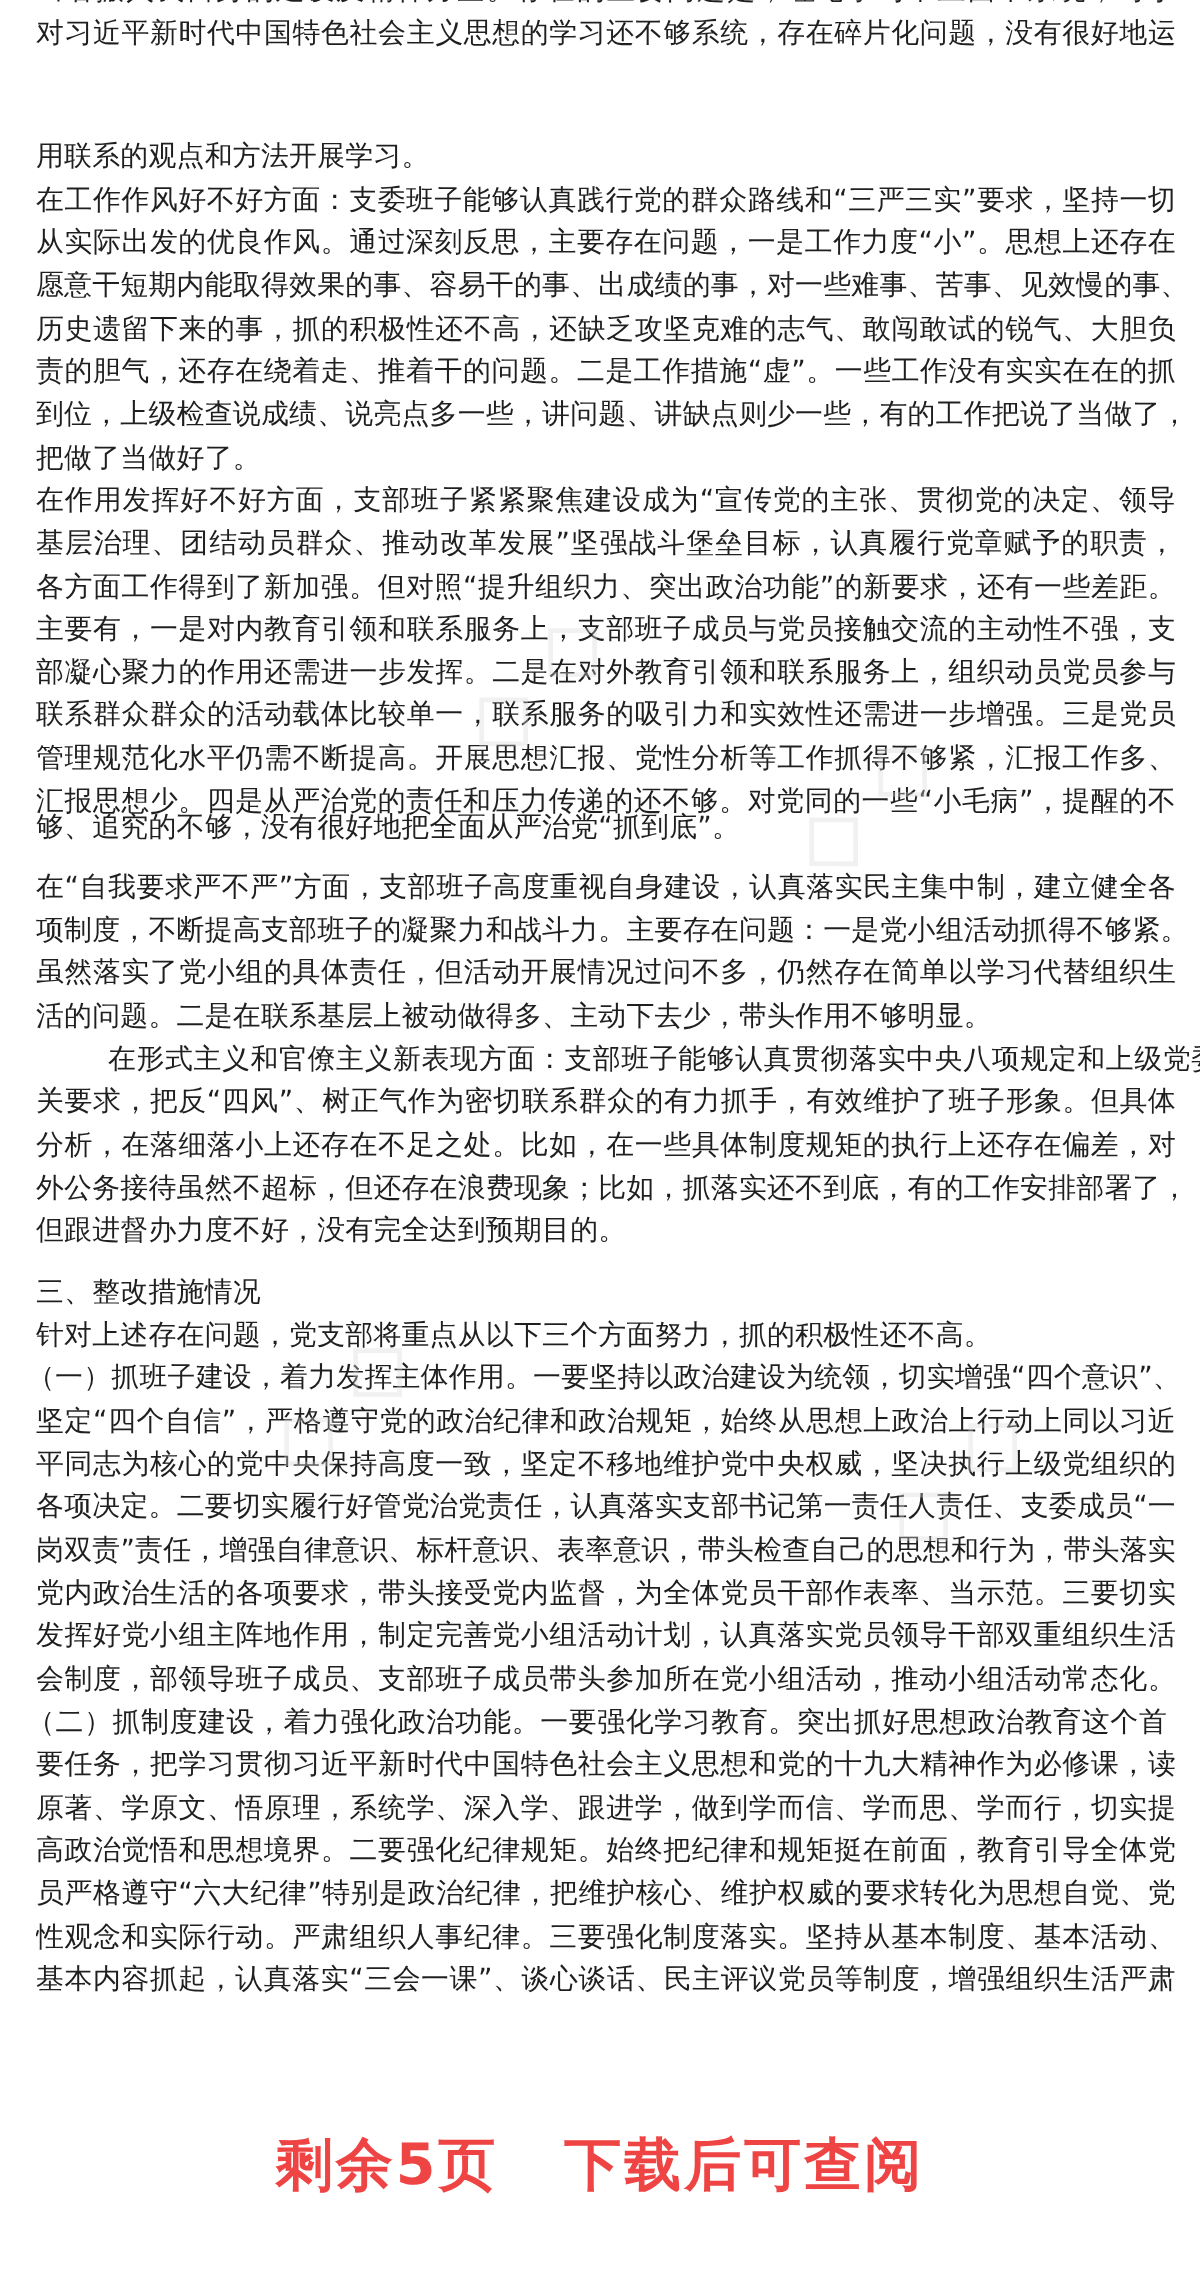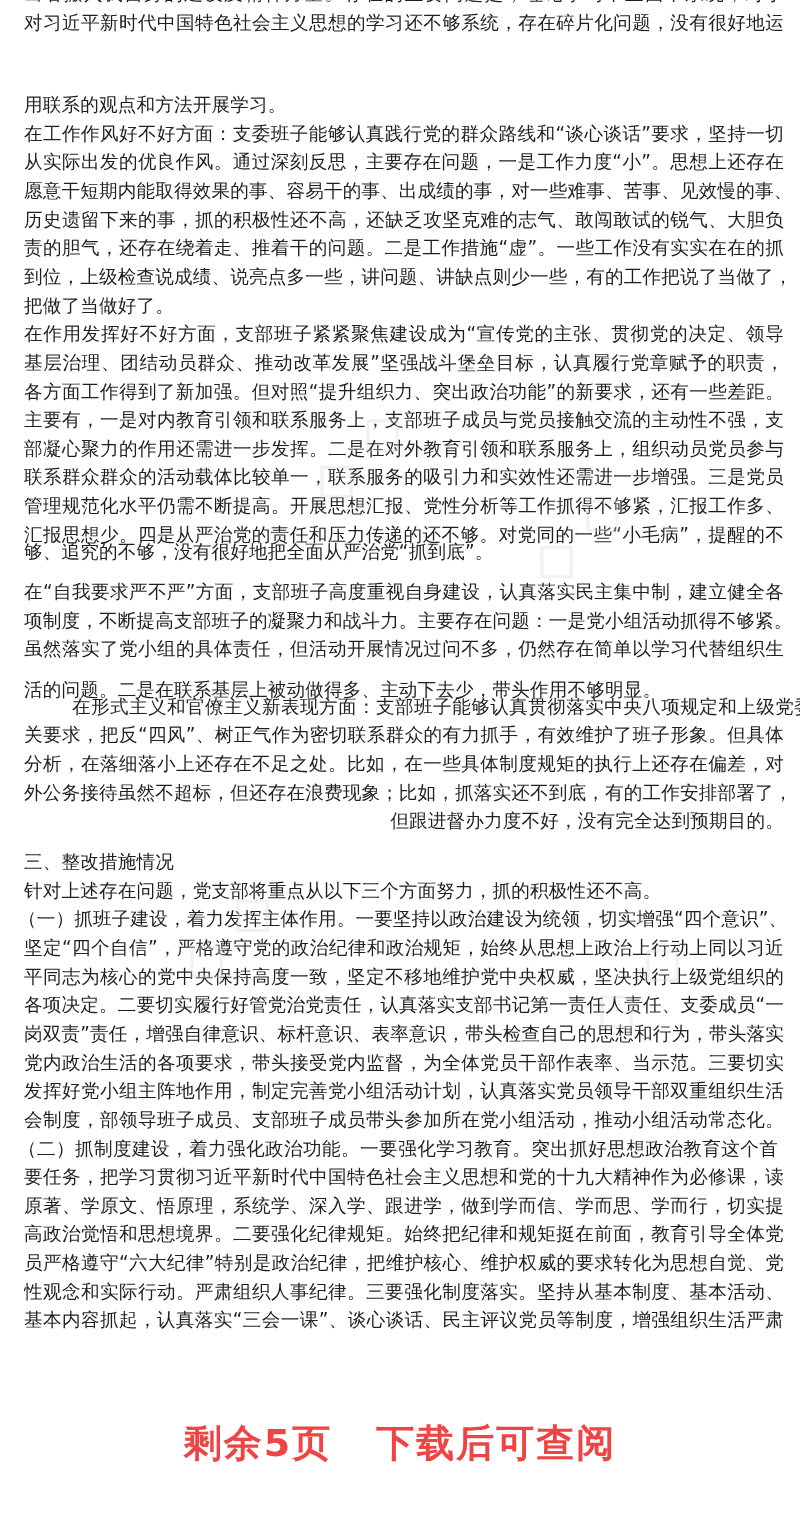--- a/index.html
+++ b/index.html
@@ -35,45 +35,45 @@
 
 <div class="page">
 
   <div class="clip-top">
     <div class="line justify">出者搬入我自身的建设及精神方量。存在的主要问题是，理论学习中上面不系统，对于</div>
   </div>
 
   <div id="lines">
       <div class="line justify" style="top: 9px;">对习近平新时代中国特色社会主义思想的学习还不够系统，存在碎片化问题，没有很好地运</div>
       <div class="line" style="top: 91px;">用联系的观点和方法开展学习。</div>
-      <div class="line justify" style="top: 119.65px;">在工作作风好不好方面：支委班子能够认真践行党的群众路线和“谈心谈话”要求，坚持一切</div>
+      <div class="line justify" style="top: 119.65px;">在工作作风好不好方面：支委班子能够认真践行党的群众路线和“三严三实”要求，坚持一切</div>
       <div class="line justify" style="top: 148.3px;">从实际出发的优良作风。通过深刻反思，主要存在问题，一是工作力度“小”。思想上还存在</div>
       <div class="line justify" style="top: 176.95px;">愿意干短期内能取得效果的事、容易干的事、出成绩的事，对一些难事、苦事、见效慢的事、</div>
       <div class="line justify" style="top: 205.6px;">历史遗留下来的事，抓的积极性还不高，还缺乏攻坚克难的志气、敢闯敢试的锐气、大胆负</div>
       <div class="line justify" style="top: 234.25px;">责的胆气，还存在绕着走、推着干的问题。二是工作措施“虚”。一些工作没有实实在在的抓</div>
       <div class="line justify" style="top: 262.9px;">到位，上级检查说成绩、说亮点多一些，讲问题、讲缺点则少一些，有的工作把说了当做了，</div>
       <div class="line" style="top: 291.55px;">把做了当做好了。</div>
       <div class="line justify" style="top: 320.2px;">在作用发挥好不好方面，支部班子紧紧聚焦建设成为“宣传党的主张、贯彻党的决定、领导</div>
       <div class="line justify" style="top: 348.85px;">基层治理、团结动员群众、推动改革发展”坚强战斗堡垒目标，认真履行党章赋予的职责，</div>
       <div class="line justify" style="top: 377.5px;">各方面工作得到了新加强。但对照“提升组织力、突出政治功能”的新要求，还有一些差距。</div>
       <div class="line justify" style="top: 406.15px;">主要有，一是对内教育引领和联系服务上，支部班子成员与党员接触交流的主动性不强，支</div>
       <div class="line justify" style="top: 434.8px;">部凝心聚力的作用还需进一步发挥。二是在对外教育引领和联系服务上，组织动员党员参与</div>
       <div class="line justify" style="top: 463.45px;">联系群众群众的活动载体比较单一，联系服务的吸引力和实效性还需进一步增强。三是党员</div>
       <div class="line justify" style="top: 492.1px;">管理规范化水平仍需不断提高。开展思想汇报、党性分析等工作抓得不够紧，汇报工作多、</div>
       <div class="line justify" style="top: 520.75px;">汇报思想少。四是从严治党的责任和压力传递的还不够。对党同的一些“小毛病”，提醒的不</div>
       <div class="line" style="top: 538px;">够、追究的不够，没有很好地把全面从严治党“抓到底”。</div>
       <div class="line justify" style="top: 578.05px;">在“自我要求严不严”方面，支部班子高度重视自身建设，认真落实民主集中制，建立健全各</div>
       <div class="line justify" style="top: 606.7px;">项制度，不断提高支部班子的凝聚力和战斗力。主要存在问题：一是党小组活动抓得不够紧。</div>
       <div class="line justify" style="top: 635.35px;">虽然落实了党小组的具体责任，但活动开展情况过问不多，仍然存在简单以学习代替组织生</div>
-      <div class="line" style="top: 664px; margin-top: 12px;">活的问题。二是在联系基层上被动做得多、主动下去少，带头作用不够明显。</div>
+      <div class="line" style="top: 664px;">活的问题。二是在联系基层上被动做得多、主动下去少，带头作用不够明显。</div>
       <div class="line justify" style="top: 692.65px; margin-left: 48px;">在形式主义和官僚主义新表现方面：支部班子能够认真贯彻落实中央八项规定和上级党委有</div>
       <div class="line justify" style="top: 721.3px;">关要求，把反“四风”、树正气作为密切联系群众的有力抓手，有效维护了班子形象。但具体</div>
       <div class="line justify" style="top: 749.95px;">分析，在落细落小上还存在不足之处。比如，在一些具体制度规矩的执行上还存在偏差，对</div>
       <div class="line justify" style="top: 778.6px;">外公务接待虽然不超标，但还存在浪费现象；比如，抓落实还不到底，有的工作安排部署了，</div>
-      <div class="line" style="top: 807.25px; text-align: right;">但跟进督办力度不好，没有完全达到预期目的。</div>
+      <div class="line" style="top: 807.25px;">但跟进督办力度不好，没有完全达到预期目的。</div>
       <div class="line" style="top: 848px;">三、整改措施情况</div>
       <div class="line" style="top: 876.65px;">针对上述存在问题，党支部将重点从以下三个方面努力，抓的积极性还不高。</div>
       <div class="line justify" style="left: 18px; top: 905.3px;">（一）抓班子建设，着力发挥主体作用。一要坚持以政治建设为统领，切实增强“四个意识”、</div>
       <div class="line justify" style="top: 933.95px;">坚定“四个自信”，严格遵守党的政治纪律和政治规矩，始终从思想上政治上行动上同以习近</div>
       <div class="line justify" style="top: 962.6px;">平同志为核心的党中央保持高度一致，坚定不移地维护党中央权威，坚决执行上级党组织的</div>
       <div class="line justify" style="top: 991.25px;">各项决定。二要切实履行好管党治党责任，认真落实支部书记第一责任人责任、支委成员“一</div>
       <div class="line justify" style="top: 1019.9px;">岗双责”责任，增强自律意识、标杆意识、表率意识，带头检查自己的思想和行为，带头落实</div>
       <div class="line justify" style="top: 1048.55px;">党内政治生活的各项要求，带头接受党内监督，为全体党员干部作表率、当示范。三要切实</div>
       <div class="line justify" style="top: 1077.2px;">发挥好党小组主阵地作用，制定完善党小组活动计划，认真落实党员领导干部双重组织生活</div>
       <div class="line justify" style="top: 1105.85px;">会制度，部领导班子成员、支部班子成员带头参加所在党小组活动，推动小组活动常态化。</div>

